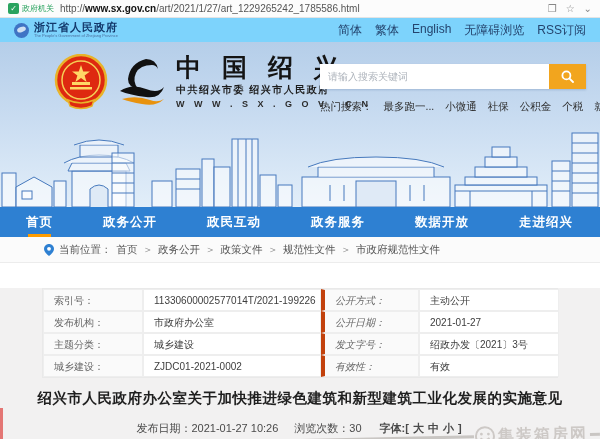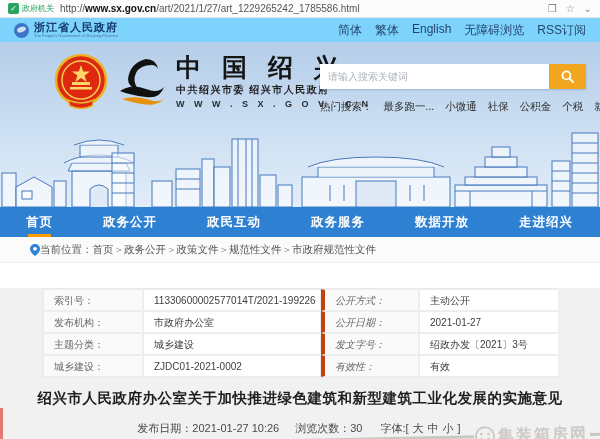--- a/index.html
+++ b/index.html
@@ -41,34 +41,34 @@
   .hot-row { margin-top:11px; display:flex; gap:11px; font-size:10.5px; color:#2e2e2e; white-space:nowrap; }
   .hot-row a { color:#2e2e2e; text-decoration:none; }
   .skyline { position:absolute; left:0; bottom:0; width:600px; height:82px; }
 
   
   .nav { height:30px; background:#2e80d2; display:flex; align-items:stretch; padding-left:26px; gap:50px; }
   .nav-item { color:#fff; font-size:12.5px; font-weight:bold; line-height:30px; letter-spacing:1px; position:relative; cursor:pointer; }
   .nav-item.active::after { content:""; position:absolute; left:2px; right:2px; bottom:0; height:3px; background:#ff9c00; }
 
   
-  .breadcrumb { height:26px; background:#fbfbfb; border-bottom:1px solid #ececec; display:flex; align-items:center; padding-left:30px; font-size:10.5px; color:#555; }
+  .breadcrumb { height:26px; background:#fbfbfb; border-bottom:1px solid #ececec; display:flex; align-items:center; padding-left:44px; font-size:10.5px; color:#555; gap:5px; }
   .crumb-sep { color:#888; }
   .crumb a { color:#555; text-decoration:none; }
 
   
   .content { position:relative; height:176px; background:#f2f1f1; }
   .doc-table { width:516px; margin:25px auto 0; display:grid; grid-template-columns:100px 178px 98px 140px; background:#fef9c3; border:1px solid #e9e9e9; }
   .cell { border:1px solid #eeeeee; height:22px; line-height:21px; font-size:10px; padding:0 10px; overflow:hidden; white-space:nowrap; }
   .cell.lab { background:#fafafa; color:#666; }
   .cell.val { background:#fff; color:#3d3d3d; }
   .cell.gapL { border-left:4px solid #c2410c;font-style:italic; }
   .doc-title { margin-top:11px; text-align:center; font-size:14.5px; font-weight:bold; color:#1f1f1f; letter-spacing:.5px; }
   .meta { margin-top:13px; display:flex; justify-content:center; gap:16px; font-size:11px; color:#4a4a4a; }
-  .meta .fontsizes span { margin:0 2px; cursor:pointer; }
+  .meta .fontsizes span { margin:0 2px; cursor:pointer;font-weight:bold; }
 
   
   .watermark { position:absolute; top:141px; left:0; width:100%; display:flex; align-items:center; opacity:.55; pointer-events:none; transform:rotate(-1.2deg); }
   .wm-line { flex:1; height:3px; background:#a9a39f; }
   .wm-line.short { flex:0 0 10px; }
   .wm-text { font-size:16px; font-weight:bold; color:#b0a9a4; letter-spacing:2px; margin:0 2px; }
   .left-sliver { position:absolute; left:0; bottom:0; width:3px; height:56px; background:#e2605e; opacity:.85; }
 </style>
 </head>
 <body>

